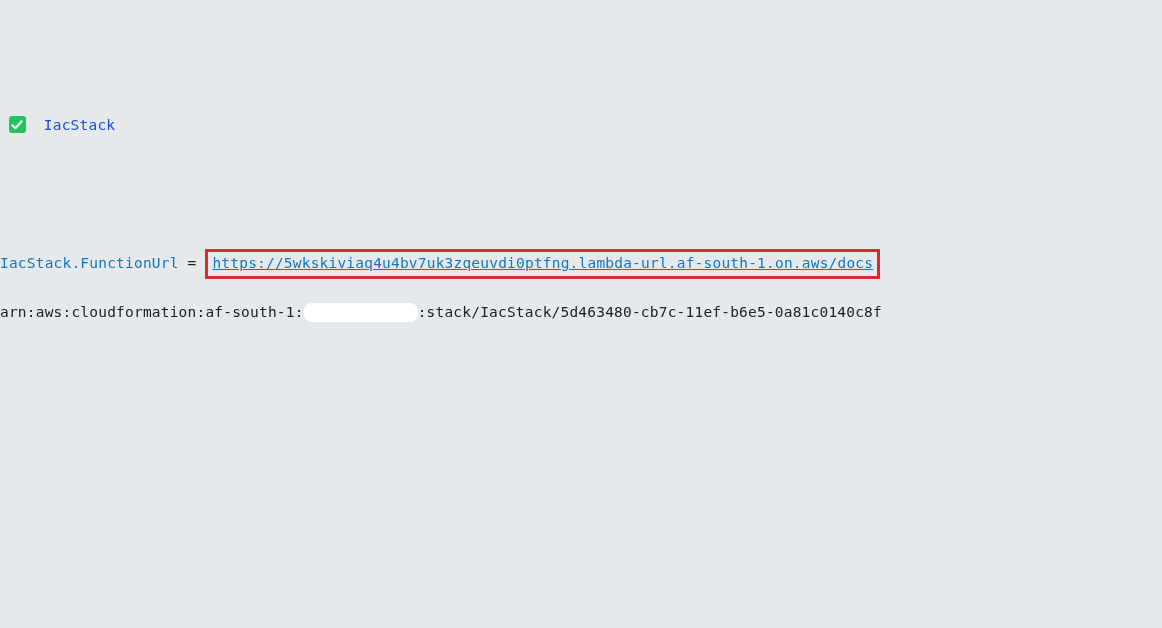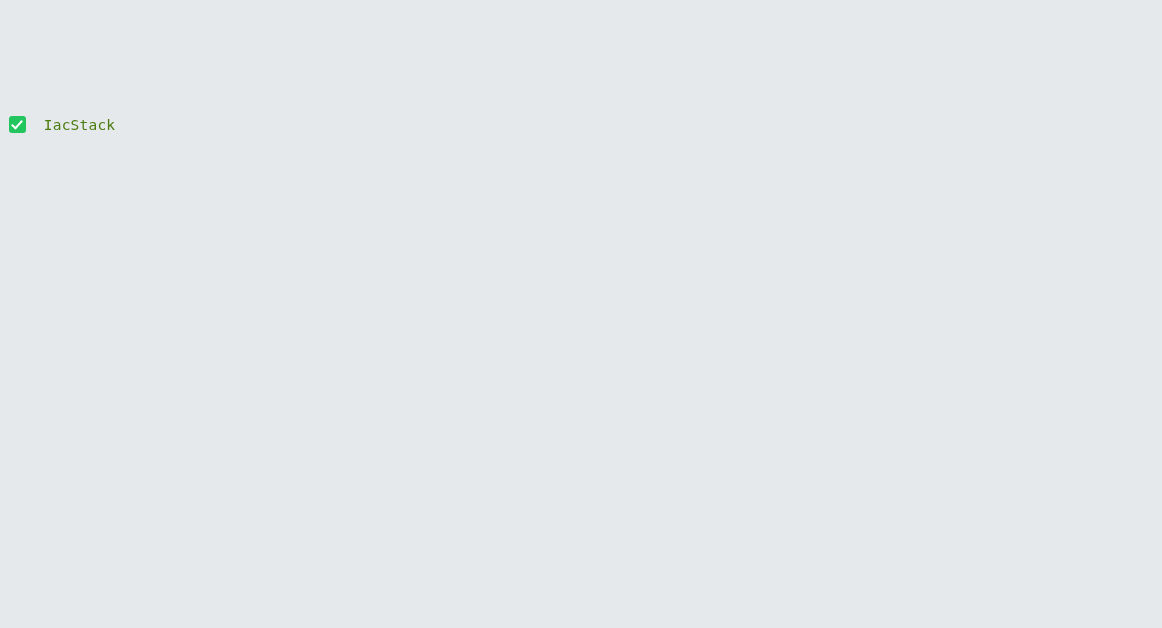--- a/index.html
+++ b/index.html
@@ -8,21 +8,21 @@
       font-family: "Menlo", "Monaco", "Consolas", monospace;
       font-size: 14.5px;
       line-height: 1.55;
       color: #222;
       padding: 0;
       white-space: pre;
       overflow-x: auto;
       letter-spacing: 0.2px;
     }
     .line { white-space: pre; }
-    .green { color: #4d7c0f; }
+    .green { color: #1d4ed8; }
     .blue { color: #1477c1; }
     .link { color: #1477c1; text-decoration: underline; }
     .checkbox {
       display: inline-block;
       width: 17px;
       height: 17px;
       background: #22c55e;
       border-radius: 3px;
       position: relative;
       vertical-align: -3px;
@@ -57,20 +57,22 @@
   </style>
 </head>
 <body>
 
 
 
 <div class="content">
 <div class="line"> <span class="checkbox"></span>  <span class="green">IacStack</span></div>
 <div class="line"> </div>
 <div class="line"> </div>
+<div class="line"><span class="blue">IacStack.FunctionUrl</span><span> = </span><span class="redbox"><a class="link" href="#">https://5wkskiviaq4u4bv7uk3zqeuvdi0ptfng.lambda-url.af-south-1.on.aws/docs</a></span></div>
+<div class="line"><span>arn:aws:cloudformation:af-south-1:</span><span class="redacted-inline r1"></span><span>:stack/IacStack/5d463480-cb7c-11ef-b6e5-0a81c0140c8f</span></div>
 <div class="line"> </div>
 <div class="line"> </div>
 <div class="line"> </div>
 
 
 
 
 
 
 

